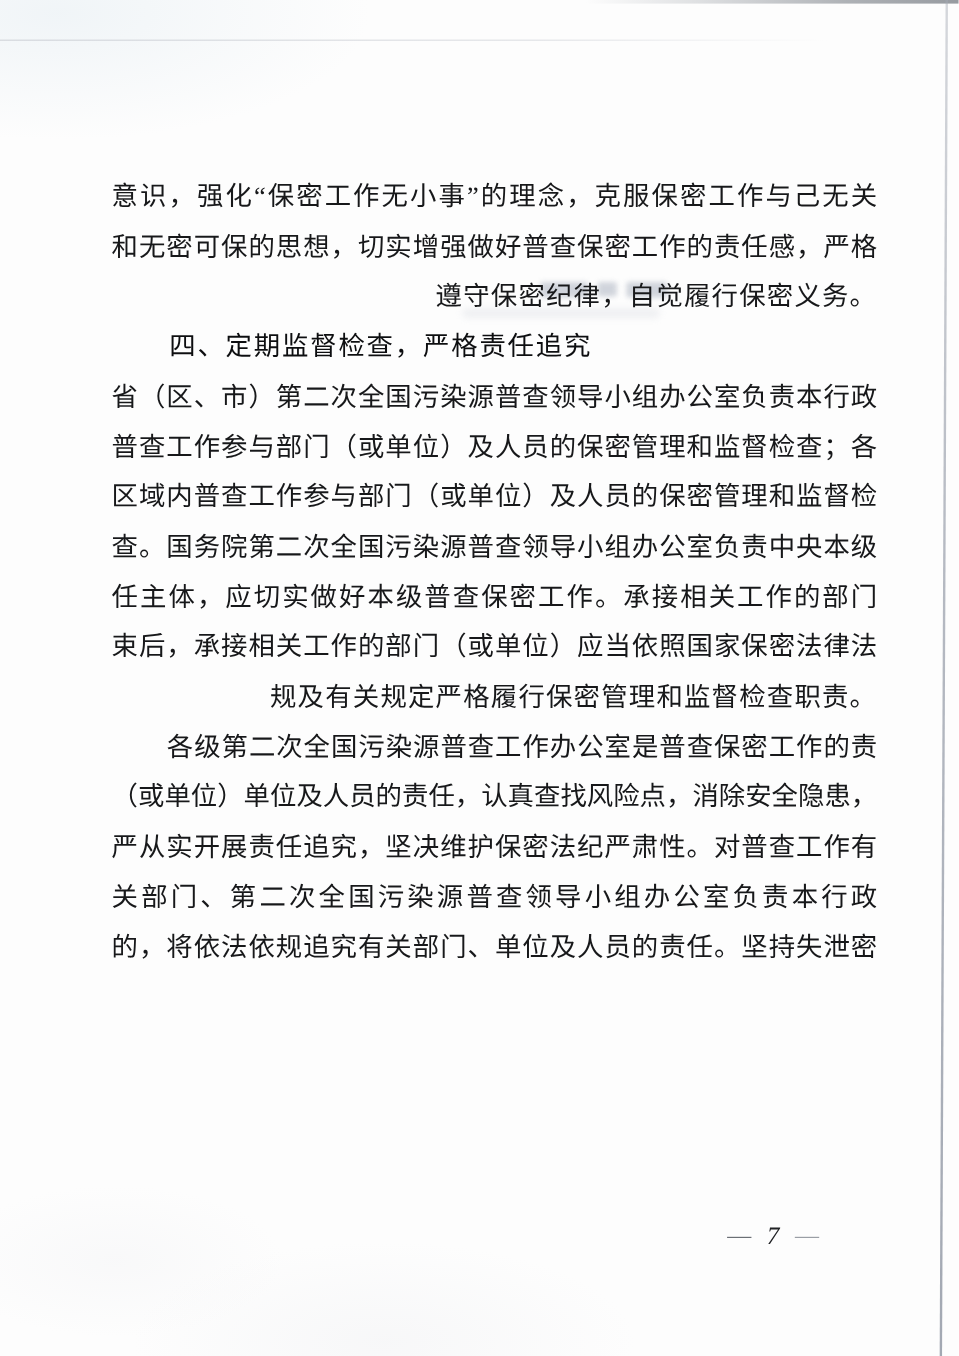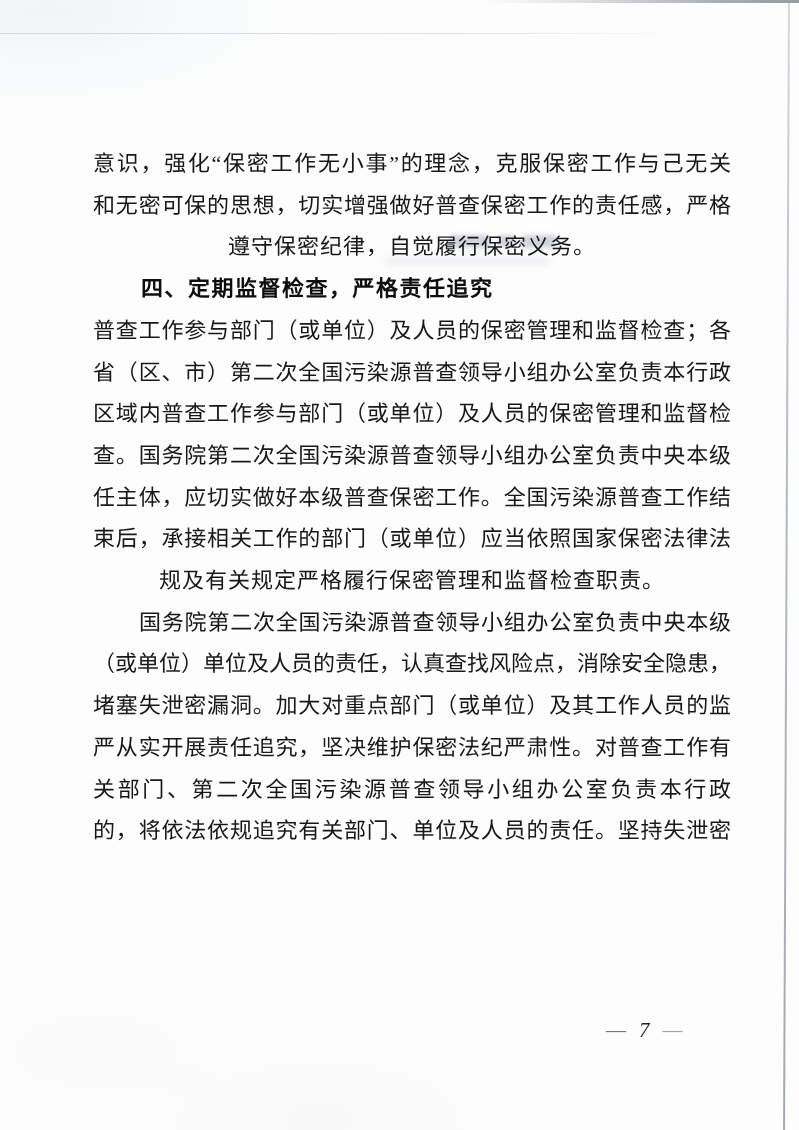--- a/index.html
+++ b/index.html
@@ -56,25 +56,25 @@
     background: #ccd0d8; border-radius: 4px; filter: blur(3px); opacity: 0.3;
   }
 
   
   .body-text {
     position: absolute; left: 93px; top: 143px; width: 638px;
     font-size: 22px; line-height: 41.7px; color: #17181a;
   }
   .line { white-space: nowrap; letter-spacing: 0.5px; }
   .line.full { text-align: justify; text-align-last: justify; letter-spacing: 0; }
-  .line.lastline { text-align: center; letter-spacing: 1px; }
+  .line.lastline { text-align: right; letter-spacing: 1px; }
   .line.indent { text-indent: 46px; }
   .block.heading .line {
     font-family: "Liberation Sans", "DejaVu Sans", sans-serif;
-    font-weight: 700; color: #0d0e10;
+    font-weight: 400; color: #0d0e10;
     text-indent: 48px; letter-spacing: 1.5px;
     text-align: left; text-align-last: left;
   }
 
   
   .page-number {
     position: absolute; top: 1019px; left: 606px;
     display: inline-flex; align-items: center; gap: 13px;
     font-size: 20px; line-height: 22px; color: #2a2b2e;
   }
@@ -100,32 +100,31 @@
   <div class="body-text" id="doc-body">
       <div class="block paragraph">
         <div class="line full">意识，强化“保密工作无小事”的理念，克服保密工作与己无关</div>
         <div class="line full">和无密可保的思想，切实增强做好普查保密工作的责任感，严格</div>
         <div class="line lastline">遵守保密纪律，自觉履行保密义务。</div>
       </div>
       <div class="block heading">
         <div class="line lastline">四、定期监督检查，严格责任追究</div>
       </div>
       <div class="block paragraph">
+        <div class="line full">省（区、市）第二次全国污染源普查领导小组办公室负责本行政</div>
         <div class="line full">普查工作参与部门（或单位）及人员的保密管理和监督检查；各</div>
-        <div class="line full">省（区、市）第二次全国污染源普查领导小组办公室负责本行政</div>
         <div class="line full">区域内普查工作参与部门（或单位）及人员的保密管理和监督检</div>
         <div class="line full">查。国务院第二次全国污染源普查领导小组办公室负责中央本级</div>
-        <div class="line full">任主体，应切实做好本级普查保密工作。全国污染源普查工作结</div>
+        <div class="line full">任主体，应切实做好本级普查保密工作。承接相关工作的部门</div>
         <div class="line full">束后，承接相关工作的部门（或单位）应当依照国家保密法律法</div>
         <div class="line lastline">规及有关规定严格履行保密管理和监督检查职责。</div>
       </div>
       <div class="block paragraph">
-        <div class="line full indent">国务院第二次全国污染源普查领导小组办公室负责中央本级</div>
+        <div class="line full indent">各级第二次全国污染源普查工作办公室是普查保密工作的责</div>
         <div class="line full">（或单位）单位及人员的责任，认真查找风险点，消除安全隐患，</div>
-        <div class="line full">堵塞失泄密漏洞。加大对重点部门（或单位）及其工作人员的监</div>
         <div class="line full">严从实开展责任追究，坚决维护保密法纪严肃性。对普查工作有</div>
         <div class="line full">关部门、第二次全国污染源普查领导小组办公室负责本行政</div>
         <div class="line full">的，将依法依规追究有关部门、单位及人员的责任。坚持失泄密</div>
       </div>
     </div>
 
   <div class="page-number">
     <span class="dash-left">—</span>
     <span class="num">7</span>
     <span class="dash-right">—</span>

